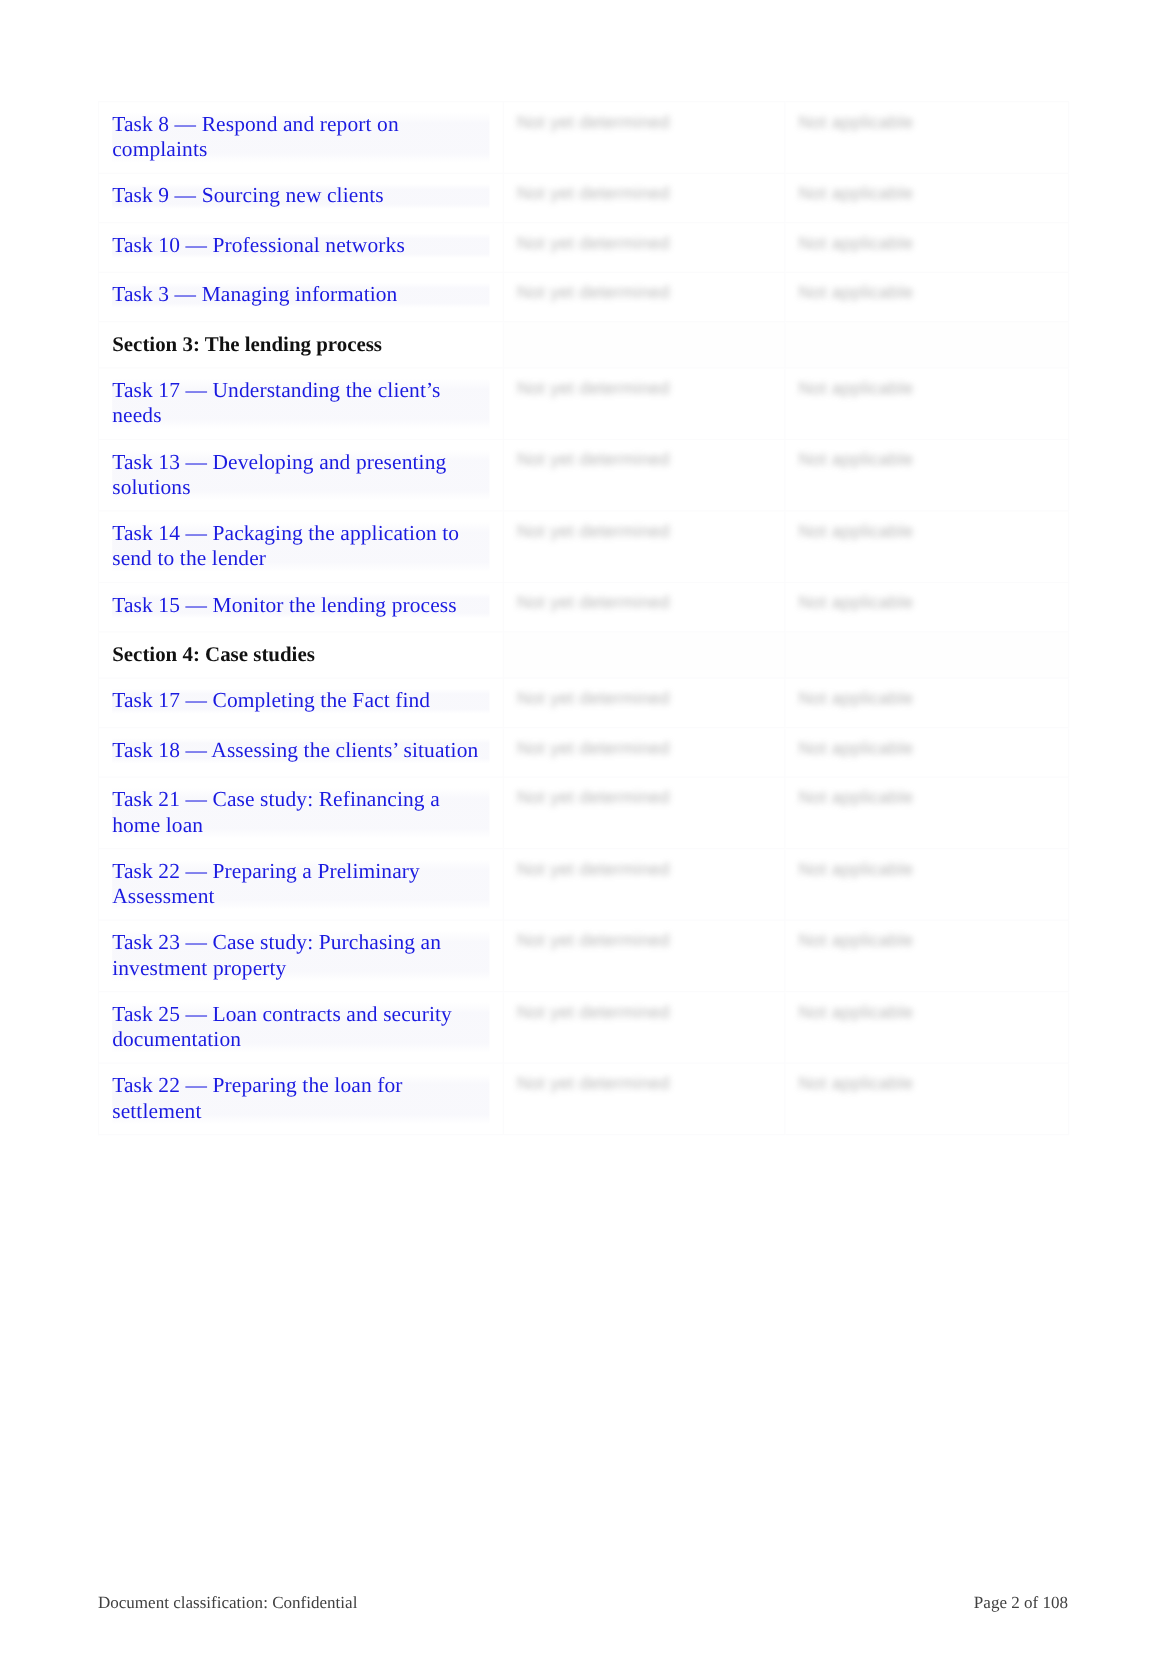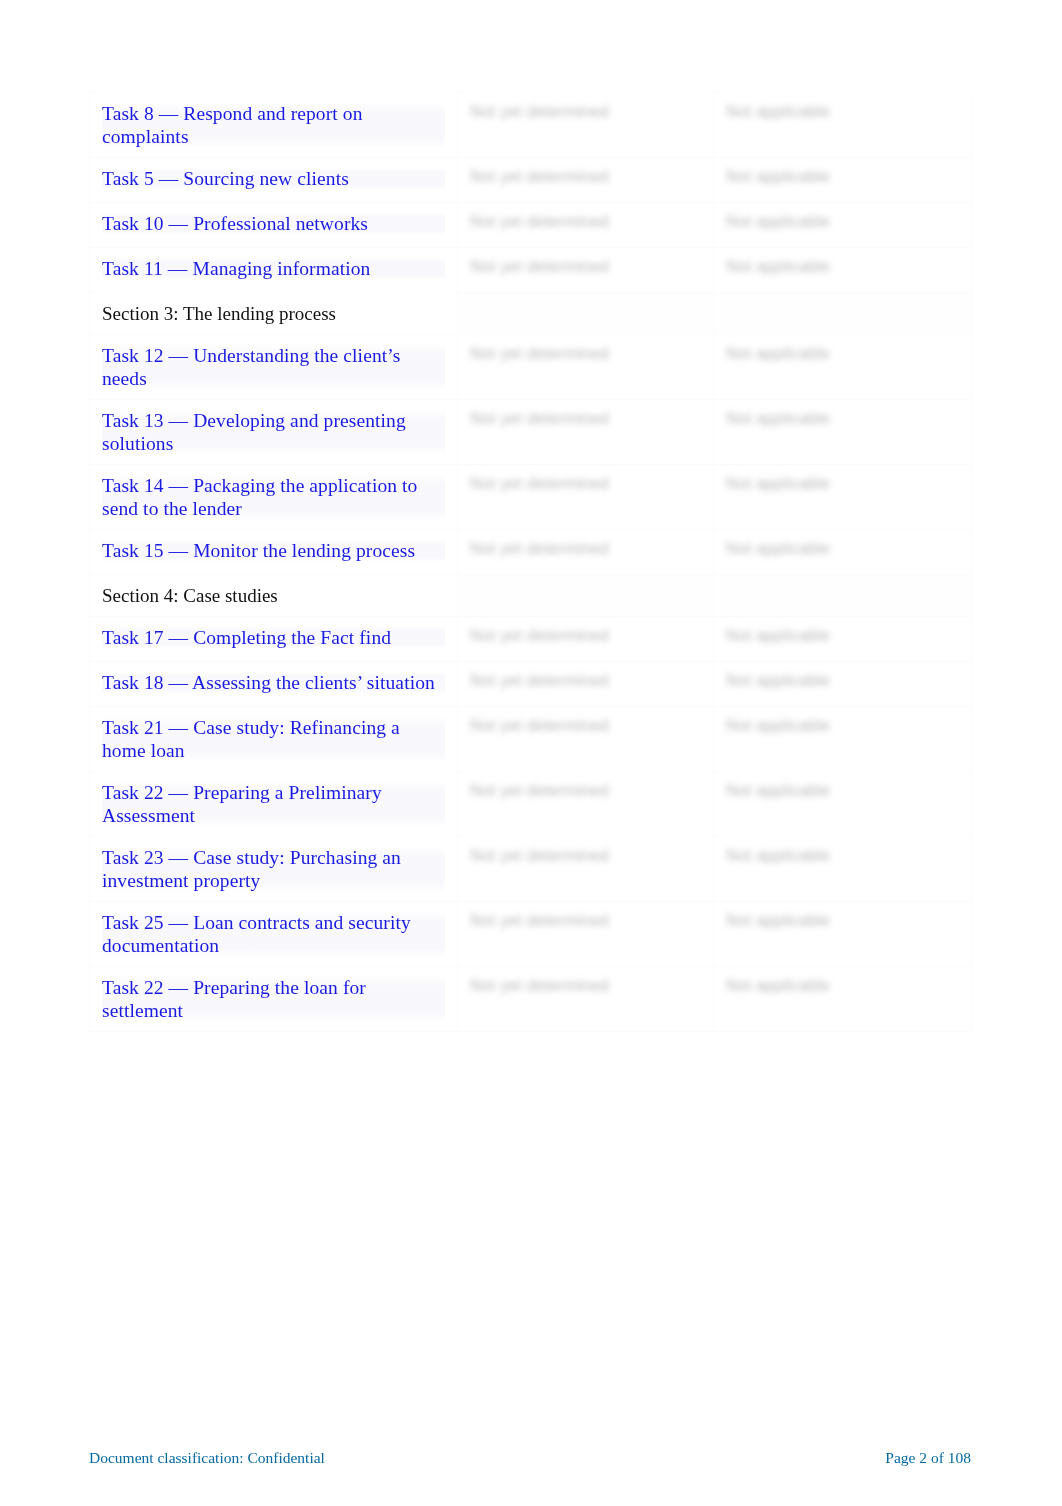--- a/index.html
+++ b/index.html
@@ -65,21 +65,21 @@
                 rgba(245,245,252,0) 100%);
   }
 
   .section-head {
     color: #111111;
     font-size: 19px;
     line-height: 23px;
     display: block;
   }
 
-  .section-row td { height: 36px; }
+  .section-row td { height: 36px; font-weight: bold; }
   .section-row td.c-mid, .section-row td.c-right { background:#fefefe; }
 
   
   .redacted {
     display: inline-block;
     color: #8e8e8e;
     font-size: 16px;
     line-height: 20px;
     font-family: "Liberation Sans", sans-serif;
     filter: blur(3.1px);
@@ -95,21 +95,21 @@
   .footer {
     position: absolute;
     left: 89px;
     top: 1448px;
     width: 882px;
     display: flex;
     justify-content: space-between;
     align-items: baseline;
     font-size: 15.5px;
     line-height: 19px;
-    color: #0369a1;
+    color: #404040;
   }
   .footer .right { }
 </style>
 </head>
 <body>
 
 <div class="page">
 
   <table class="toc-table">
     <colgroup>
@@ -127,21 +127,21 @@
           <td class="c-mid">
             <div class="cell-pad"><span class="redacted r-mid">Not yet determined</span></div>
           </td>
           <td class="c-right">
             <div class="cell-pad"><span class="redacted r-right">Not applicable</span></div>
           </td>
         </tr>
         <tr class="task-row">
           <td class="c-left">
             <div class="cell-pad">
-              <a class="task-link" href="#">Task 5 — Sourcing new clients</a>
+              <a class="task-link" href="#">Task 9 — Sourcing new clients</a>
             </div>
           </td>
           <td class="c-mid">
             <div class="cell-pad"><span class="redacted r-mid">Not yet determined</span></div>
           </td>
           <td class="c-right">
             <div class="cell-pad"><span class="redacted r-right">Not applicable</span></div>
           </td>
         </tr>
         <tr class="task-row">
@@ -153,21 +153,21 @@
           <td class="c-mid">
             <div class="cell-pad"><span class="redacted r-mid">Not yet determined</span></div>
           </td>
           <td class="c-right">
             <div class="cell-pad"><span class="redacted r-right">Not applicable</span></div>
           </td>
         </tr>
         <tr class="task-row">
           <td class="c-left">
             <div class="cell-pad">
-              <a class="task-link" href="#">Task 11 — Managing information</a>
+              <a class="task-link" href="#">Task 3 — Managing information</a>
             </div>
           </td>
           <td class="c-mid">
             <div class="cell-pad"><span class="redacted r-mid">Not yet determined</span></div>
           </td>
           <td class="c-right">
             <div class="cell-pad"><span class="redacted r-right">Not applicable</span></div>
           </td>
         </tr>
         <tr class="section-row">
@@ -179,21 +179,21 @@
           <td class="c-mid">
             <div class="cell-pad"></div>
           </td>
           <td class="c-right">
             <div class="cell-pad"></div>
           </td>
         </tr>
         <tr class="task-row">
           <td class="c-left">
             <div class="cell-pad">
-              <a class="task-link" href="#">Task 12 — Understanding the client’s needs</a>
+              <a class="task-link" href="#">Task 17 — Understanding the client’s needs</a>
             </div>
           </td>
           <td class="c-mid">
             <div class="cell-pad"><span class="redacted r-mid">Not yet determined</span></div>
           </td>
           <td class="c-right">
             <div class="cell-pad"><span class="redacted r-right">Not applicable</span></div>
           </td>
         </tr>
         <tr class="task-row">

